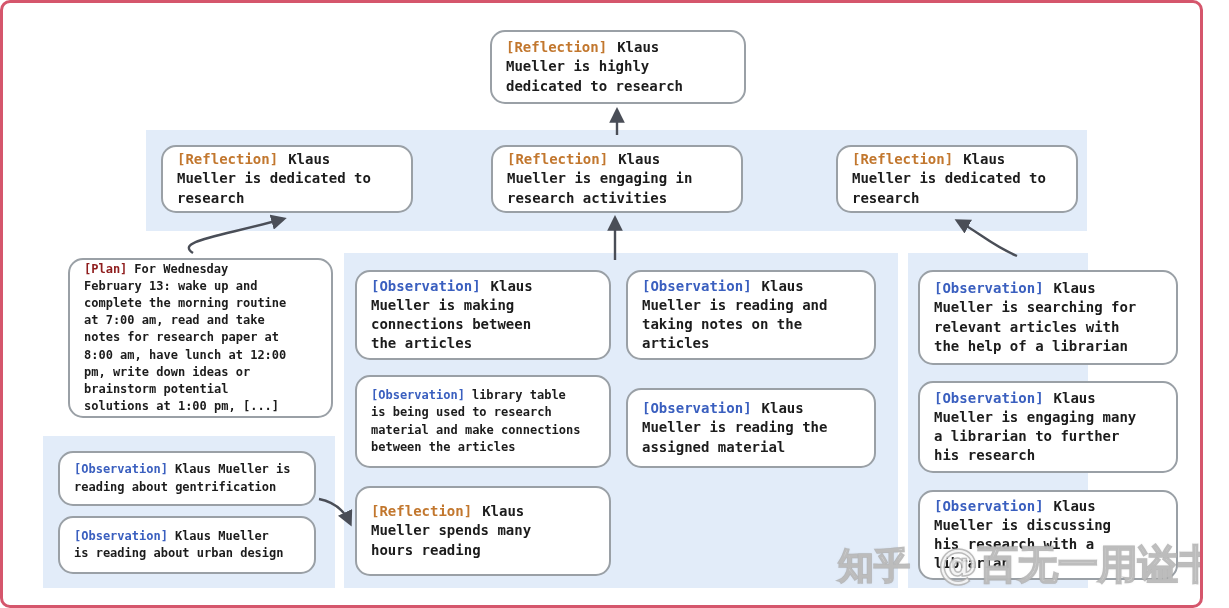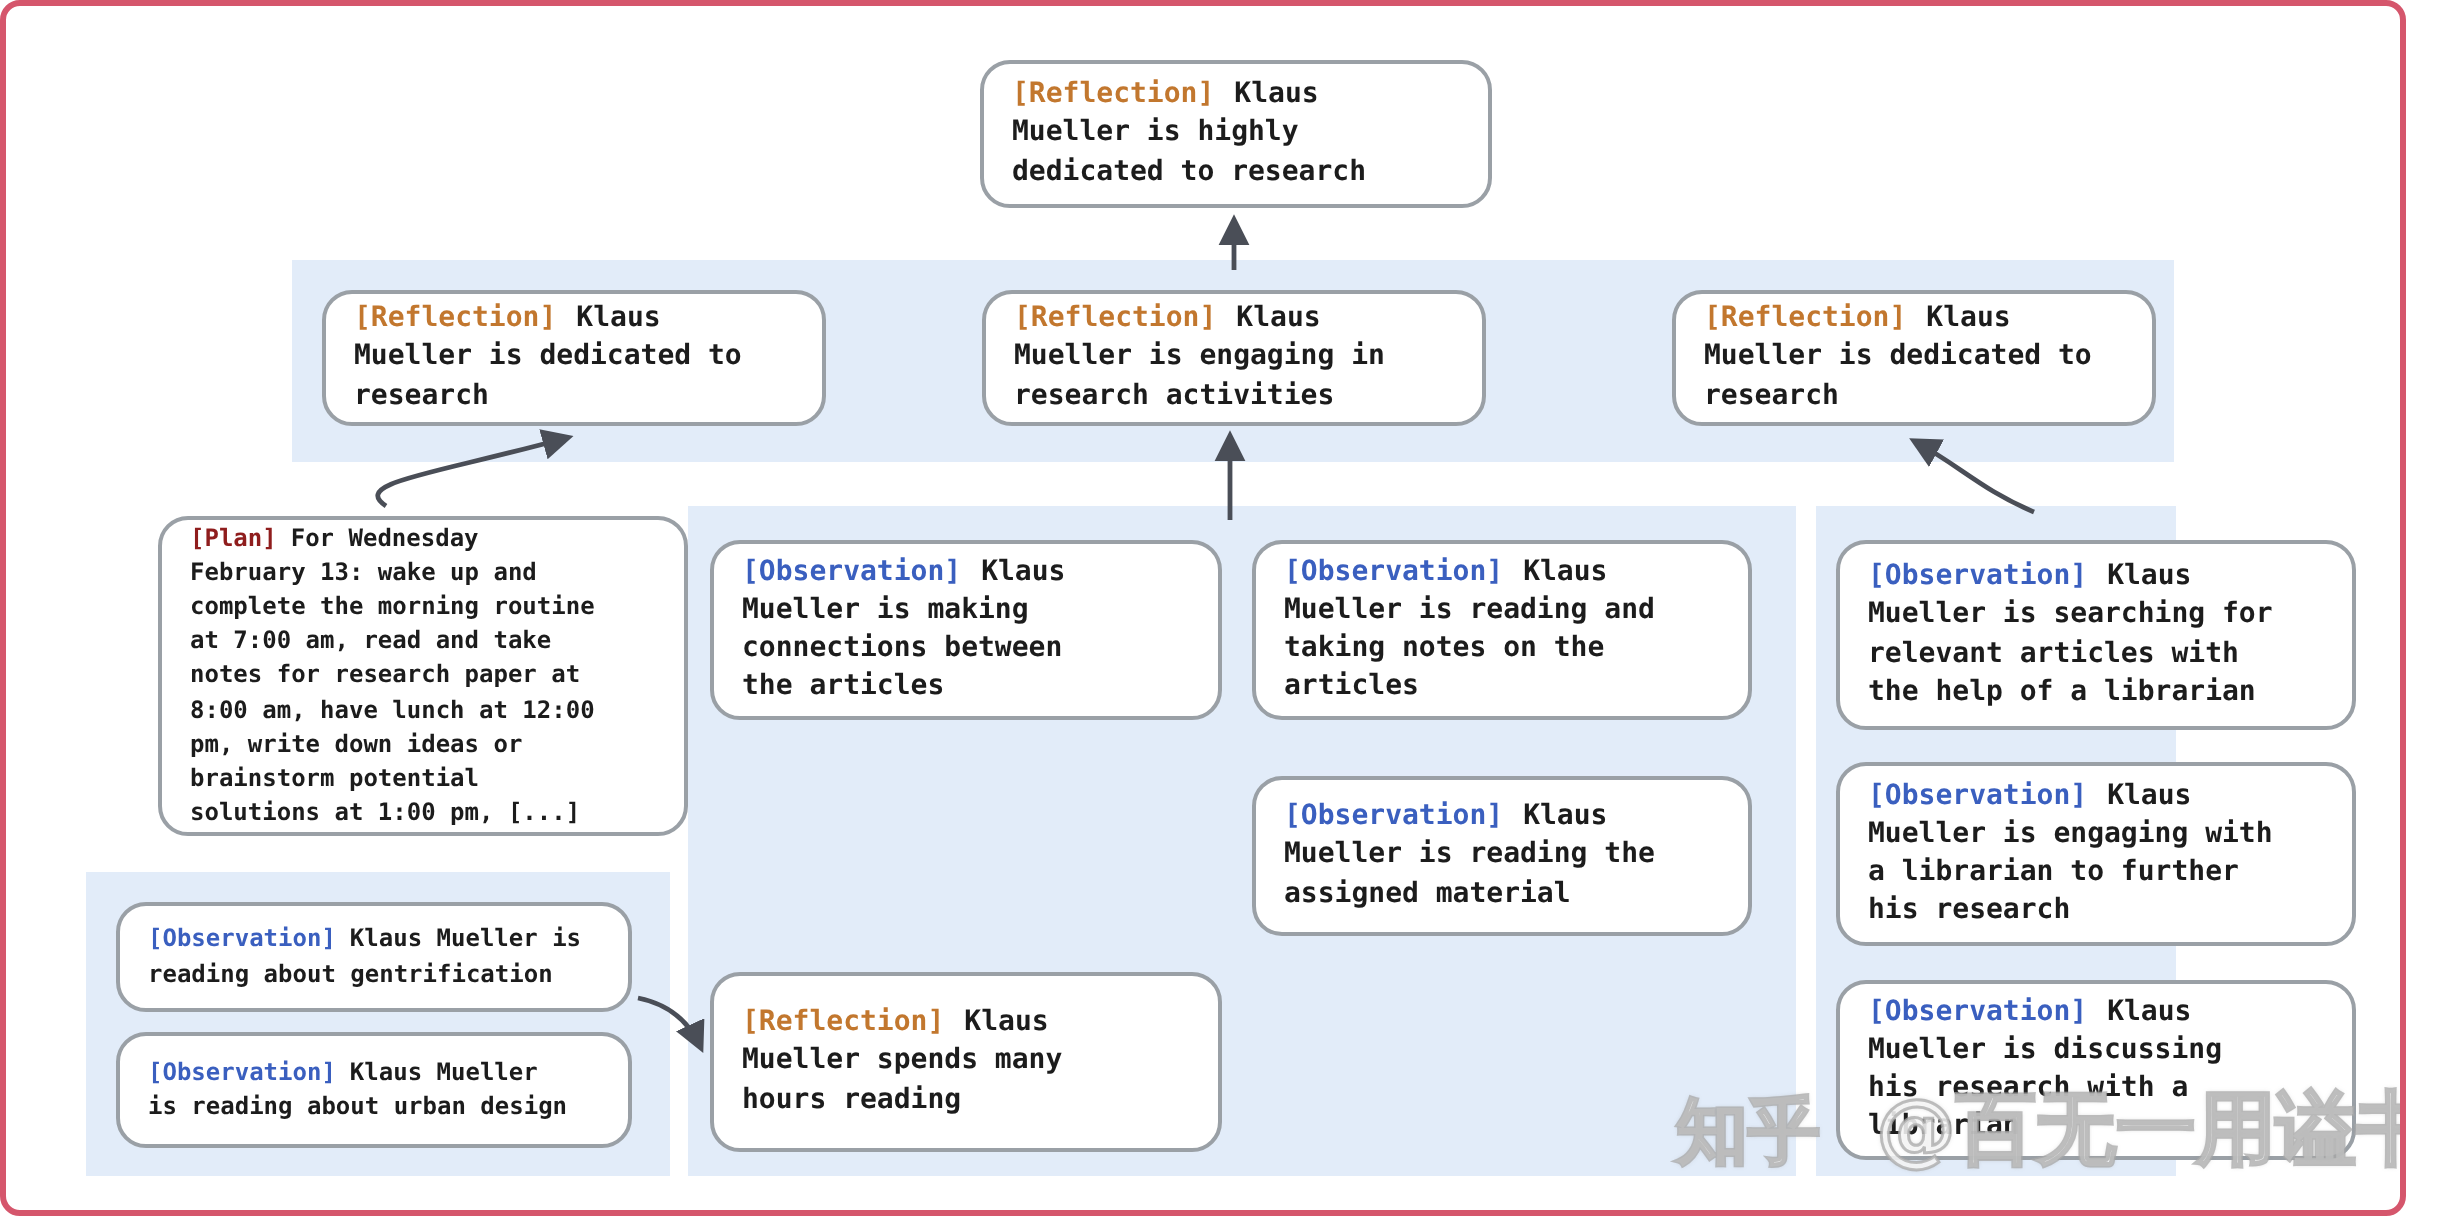--- a/index.html
+++ b/index.html
@@ -42,21 +42,21 @@
   .tag-reflection{color:var(--tag-reflection,#c2772e);}
   .tag-plan{color:var(--tag-plan,#8f1d1d);}
   .tag-observation{color:var(--tag-observation,#3a5fbf);text-align:right;}
   .small{font-size:12px;line-height:1.42;}
   .small .tag{margin-right:7px;}
 
   #n-root   {left:487px;top:27px; width:256px;height:74px;}
   #n-refl-a {left:158px;top:142px;width:252px;height:68px;}
   #n-refl-b {left:488px;top:142px;width:252px;height:68px;}
   #n-refl-c {left:833px;top:142px;width:242px;height:68px;}
-  #n-plan   {left:76px; top:255px;width:265px;height:160px;}
+  #n-plan   {left:65px; top:255px;width:265px;height:160px;}
   #n-obs-l1 {left:55px; top:448px;width:258px;height:55px;}
   #n-obs-l2 {left:55px; top:513px;width:258px;height:58px;}
   #n-obs-m1 {left:352px;top:267px;width:256px;height:90px;}
   #n-obs-m2 {left:352px;top:372px;width:256px;height:93px;}
   #n-refl-m3{left:352px;top:483px;width:256px;height:90px;}
   #n-obs-n1 {left:623px;top:267px;width:250px;height:90px;}
   #n-obs-n2 {left:623px;top:385px;width:250px;height:80px;}
   #n-obs-n3 {left:623px;top:483px;width:250px;height:90px;}
   #n-obs-r1 {left:915px;top:267px;width:260px;height:95px;}
   #n-obs-r2 {left:915px;top:378px;width:260px;height:92px;}
@@ -149,20 +149,26 @@
 is reading about urban design</span></div>
     </div>
 
   <div class="node" id="n-obs-m1">
       <div class="body"><span class="tag tag-observation">[Observation]</span><span>Klaus
 Mueller is making
 connections between
 the articles</span></div>
     </div>
 
+  <div class="node small" id="n-obs-m2">
+      <div class="body"><span class="tag tag-observation">[Observation]</span><span>library table
+is being used to research
+material and make connections
+between the articles</span></div>
+    </div>
 
   <div class="node" id="n-refl-m3">
       <div class="body"><span class="tag tag-reflection">[Reflection]</span><span>Klaus
 Mueller spends many
 hours reading</span></div>
     </div>
 
   <div class="node" id="n-obs-n1">
       <div class="body"><span class="tag tag-observation">[Observation]</span><span>Klaus
 Mueller is reading and
@@ -179,21 +185,21 @@
 
   <div class="node" id="n-obs-r1">
       <div class="body"><span class="tag tag-observation">[Observation]</span><span>Klaus
 Mueller is searching for
 relevant articles with
 the help of a librarian</span></div>
     </div>
 
   <div class="node" id="n-obs-r2">
       <div class="body"><span class="tag tag-observation">[Observation]</span><span>Klaus
-Mueller is engaging with
+Mueller is engaging many
 a librarian to further
 his research</span></div>
     </div>
 
   <div class="node" id="n-obs-r3">
       <div class="body"><span class="tag tag-observation">[Observation]</span><span>Klaus
 Mueller is discussing
 his research with a
 librarian</span></div>
     </div>

